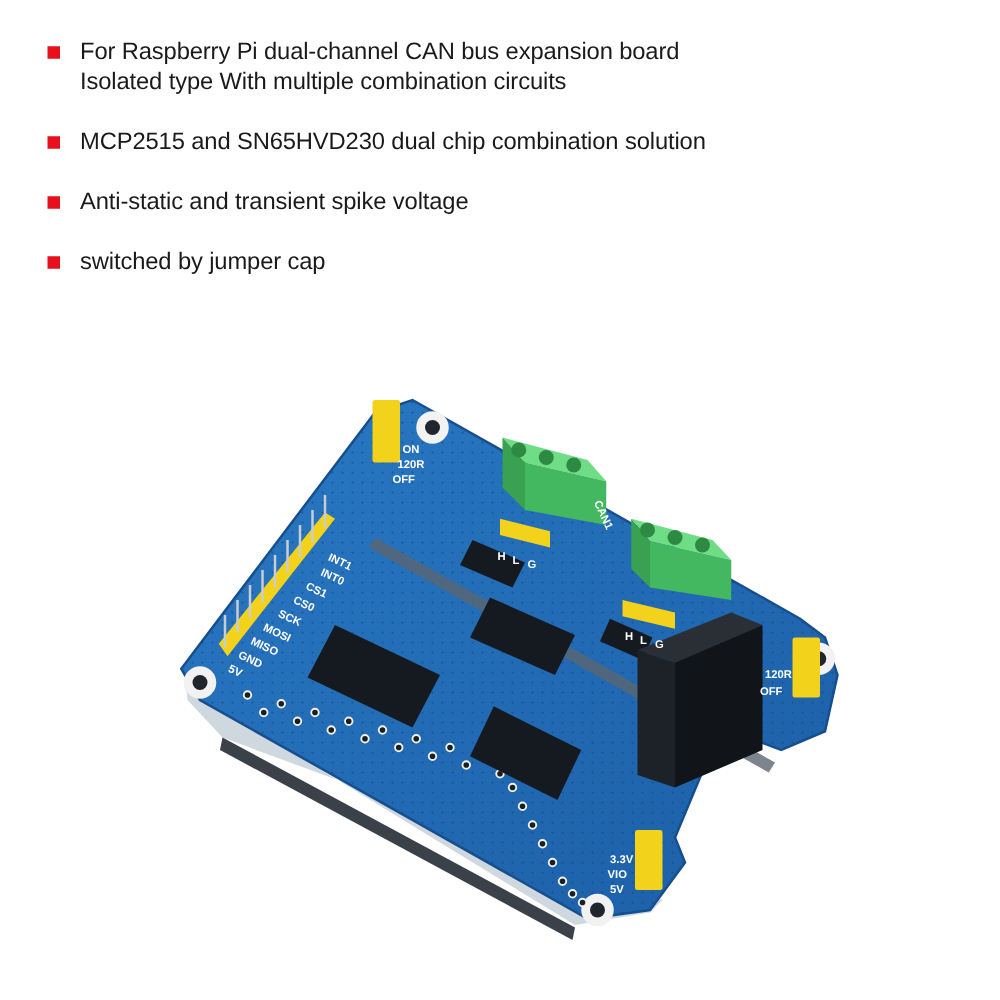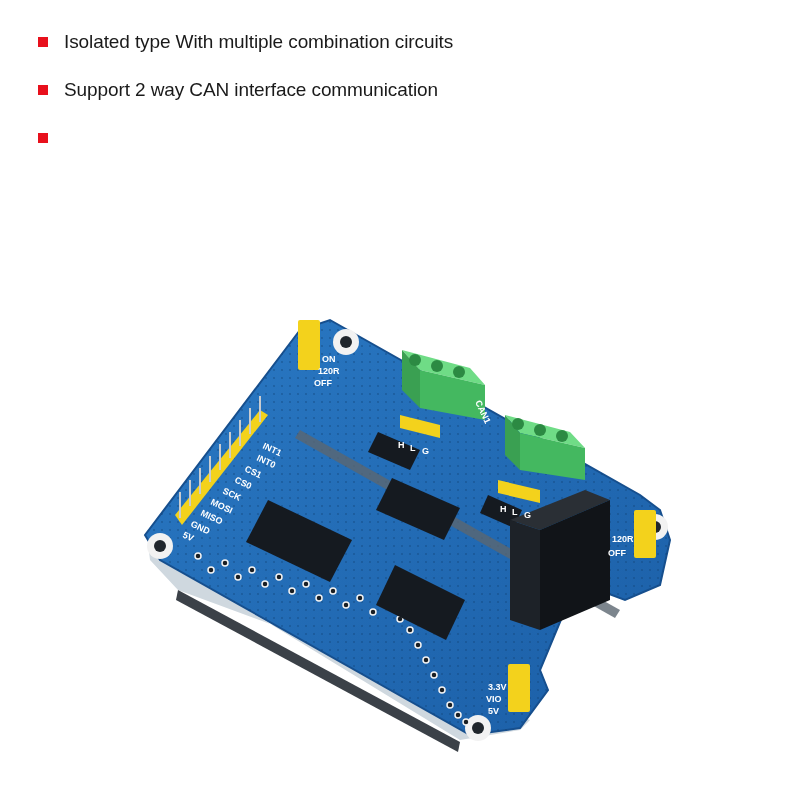--- a/index.html
+++ b/index.html
@@ -10,31 +10,34 @@
   .feature .line { display:block; font-size:19px; line-height:24px; color:#1a1a1a; letter-spacing:-0.1px; }
   .board { position:absolute; left:0; top:0; width:800px; height:800px; }
   .silk { font-family:"Liberation Sans", sans-serif; font-weight:bold; fill:#ffffff; font-size:9px; }
 </style>
 </head>
 <body>
 
 <div class="features">
   <div class="feature">
     <span class="bullet"></span>
+    <span class="line">For Raspberry Pi dual-channel CAN bus expansion board</span>
     <span class="line">Isolated type With multiple combination circuits</span>
   </div>
   <div class="feature">
     <span class="bullet"></span>
-    <span class="line">Support 2 way CAN interface communication</span>
+    <span class="line">MCP2515 and SN65HVD230 dual chip combination solution</span>
   </div>
   <div class="feature">
     <span class="bullet"></span>
+    <span class="line">Anti-static and transient spike voltage</span>
   </div>
   <div class="feature">
     <span class="bullet"></span>
+    <span class="line">switched by jumper cap</span>
   </div>
 </div>
 
 <svg class="board" viewBox="0 0 800 800" xmlns="http://www.w3.org/2000/svg">
   <defs>
     <linearGradient id="pcbGrad" x1="0" y1="0" x2="1" y2="1">
       <stop offset="0" stop-color="#2a79c4"></stop>
       <stop offset="1" stop-color="#1b5ea6"></stop>
     </linearGradient>
     <pattern id="dots" width="8" height="8" patternUnits="userSpaceOnUse">

